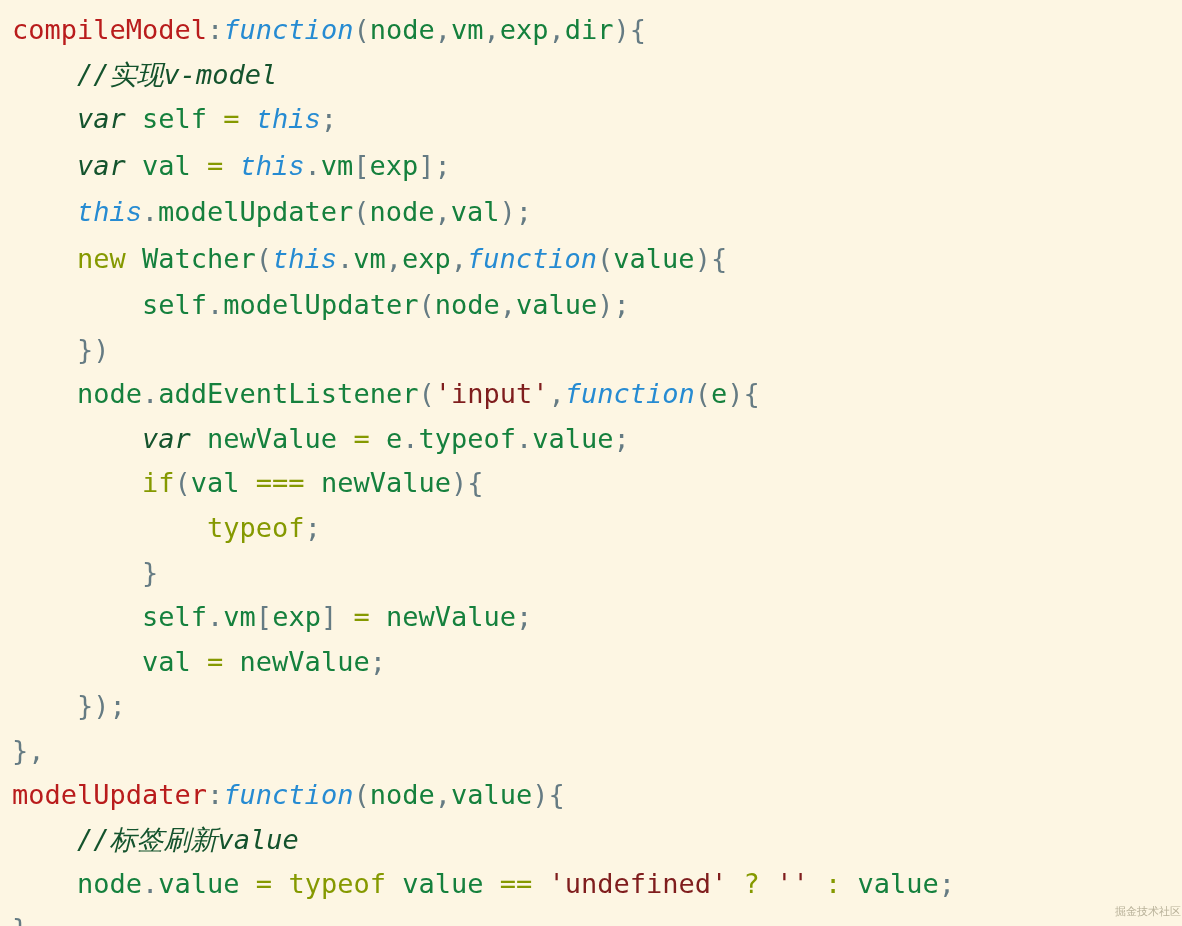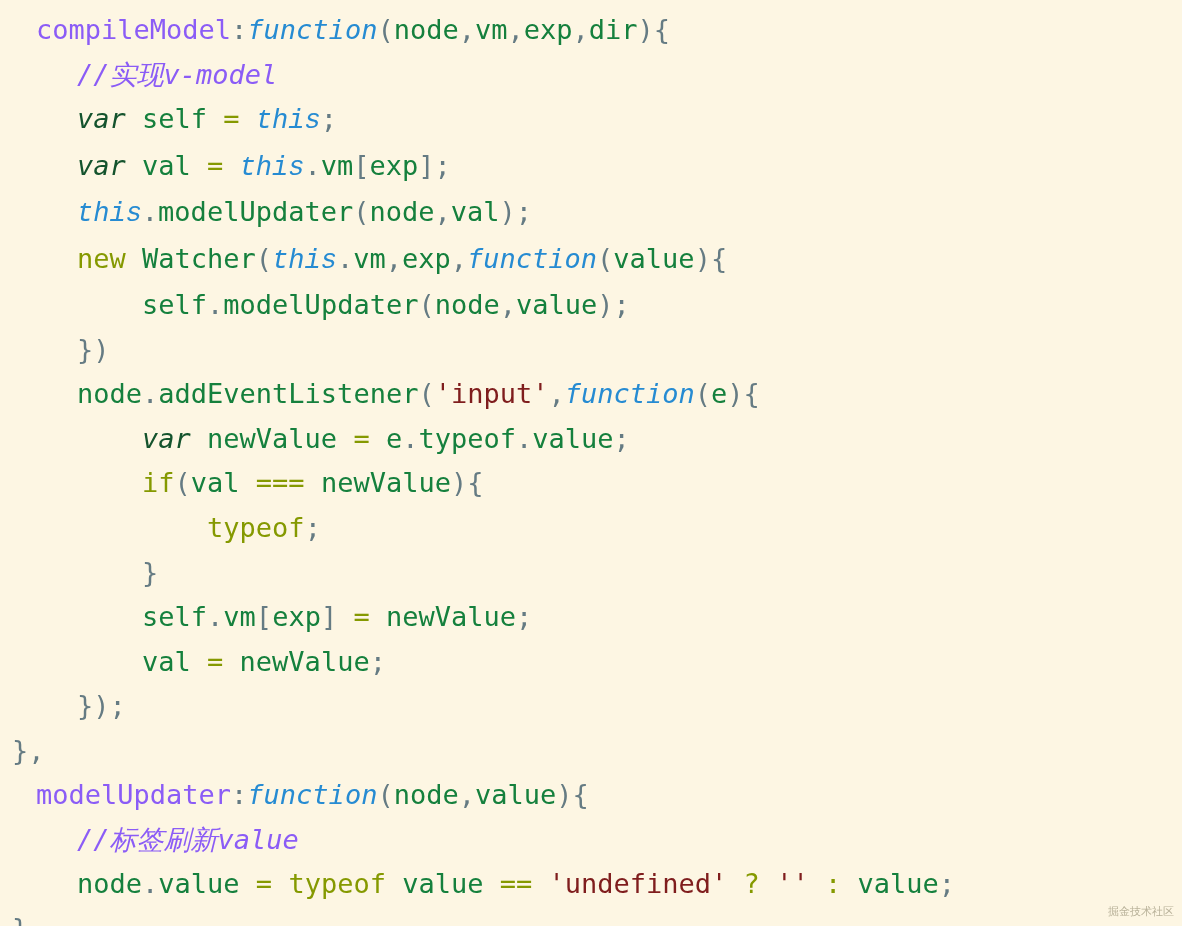--- a/index.html
+++ b/index.html
@@ -17,28 +17,28 @@
   }
   pre {
     margin: 0;
     white-space: pre;
   }
   .tk-kw   { color: #859900; }                    
   .tk-var  { color: #14532d; font-style: italic; }
   .tk-fn   { color: #268bd2; font-style: italic; }
   .tk-this { color: #268bd2; font-style: italic; font-family: Liberation Mono, monospace; }
   .tk-name { color: #15803d; }                    
-  .tk-prop { color: #8b5cf6; margin-left: 24px; }                    
+  .tk-prop { color: #b91c1c; }                    
   .tk-str  { color: #7f1d1d; }                    
-  .tk-cmt  { color: #8b5cf6; font-style: italic; }
+  .tk-cmt  { color: #14532d; font-style: italic; }
   .tk-pun  { color: #657b83; }                    
   .watermark {
     position: absolute;
     bottom: 6px;
-    right: 8px;
+    right: 1px;
     font-size: 11px;
     color: #b9b29a;
     font-family: sans-serif;
   }
 </style>
 </head>
 <body>
 
 <pre id="code"><span><span class="tk-prop">compileModel</span><span class="tk-pun">:</span><span class="tk-fn">function</span><span class="tk-pun">(</span><span class="tk-name">node</span><span class="tk-pun">,</span><span class="tk-name">vm</span><span class="tk-pun">,</span><span class="tk-name">exp</span><span class="tk-pun">,</span><span class="tk-name">dir</span><span class="tk-pun">)</span><span class="tk-pun">{</span></span>
 <span><span class="tk-pun">    </span><span class="tk-cmt">//实现v-model</span></span>

